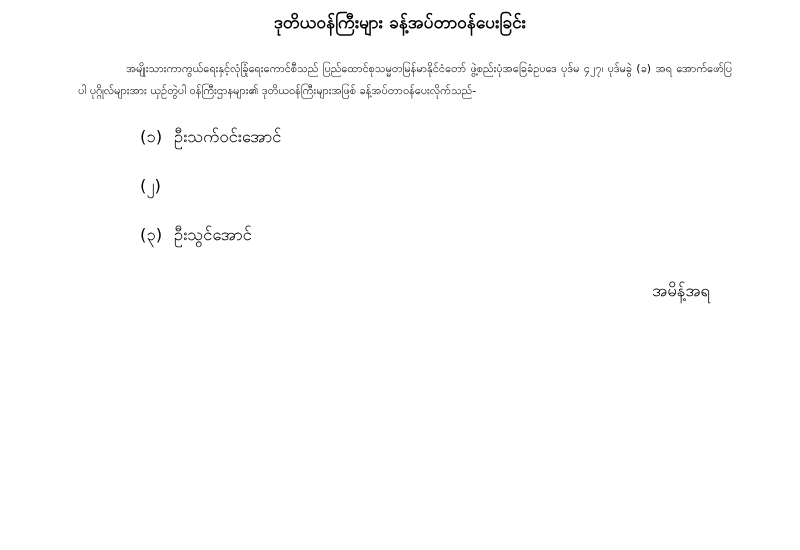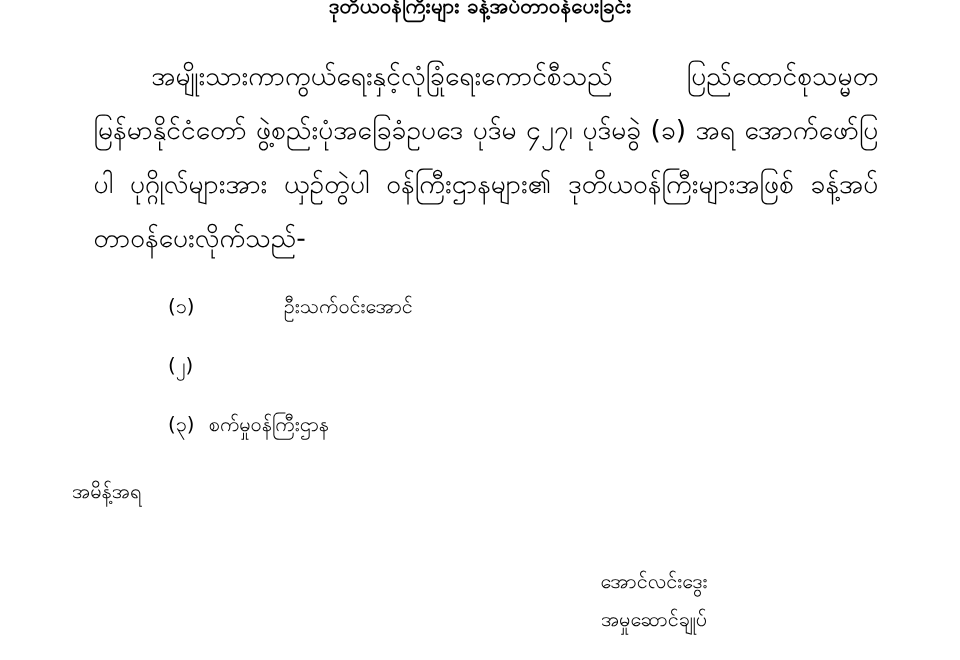--- a/index.html
+++ b/index.html
@@ -12,37 +12,37 @@
     background: #ffffff;
     font-family: "DejaVu Sans", "Liberation Sans", sans-serif;
     color: #000000;
     overflow: hidden;
   }
   .page {
     position: relative;
     width: 800px;
     height: 550px;
     box-sizing: border-box;
-    padding: 0 60px;
+    padding: 16px 60px;
     border-radius: 19px;
   }
   .doc-title {
     text-align: center;
     font-size: 17px;
     font-weight: 700;
     line-height: 1.5;
     letter-spacing: 0.2px;
     margin: 0;
     padding-top: 0px;
     position: relative;
     top: -6px;
   }
   .body-para {
     margin: 16px 0 0 0;
-    font-size: 22px;
+    font-size: 11px;
     line-height: 2.05;
     text-align: justify;
     text-justify: inter-word;
     padding-left: 18px;
     padding-right: 8px;
   }
   .body-para .indent {
     display: inline-block;
     width: 48px;
   }
@@ -58,27 +58,26 @@
     margin-bottom: 26px;
   }
   .li-num {
     width: 34px;
     flex: 0 0 34px;
     text-align: left;
   }
   .li-name {
     width: 170px;
     flex: 0 0 170px;
-    text-align: right;
   }
   .li-role {
     flex: 1 1 auto;
   }
   .order-line {
-    text-align: left;
+    text-align: right;
     font-size: 16.5px;
     margin-top: 34px;
     padding-right: 30px;
   }
   .signature {
     margin-top: 46px;
     text-align: center;
     padding-left: 290px;
   }
   .sig-name {
@@ -105,25 +104,21 @@
       <span class="li-num">(၁)</span>
       <span class="li-name">ဦးသက်ဝင်းအောင်</span>
     </div>
 
     <div class="list-item">
       <span class="li-num">(၂)</span>
     </div>
 
     <div class="list-item">
       <span class="li-num">(၃)</span>
-      <span class="li-role">စက်မှုဝန်ကြီးဌာန</span>
+      <span class="li-name">ဦးသွင်အောင်</span>
     </div>
 
   </div>
 
   <div class="order-line">အမိန့်အရ</div>
 
-  <div class="signature">
-    <div class="sig-name">အောင်လင်းဒွေး</div>
-    <div class="sig-title">အမှုဆောင်ချုပ်</div>
-  </div>
 
 </div>
 
 </body></html>

